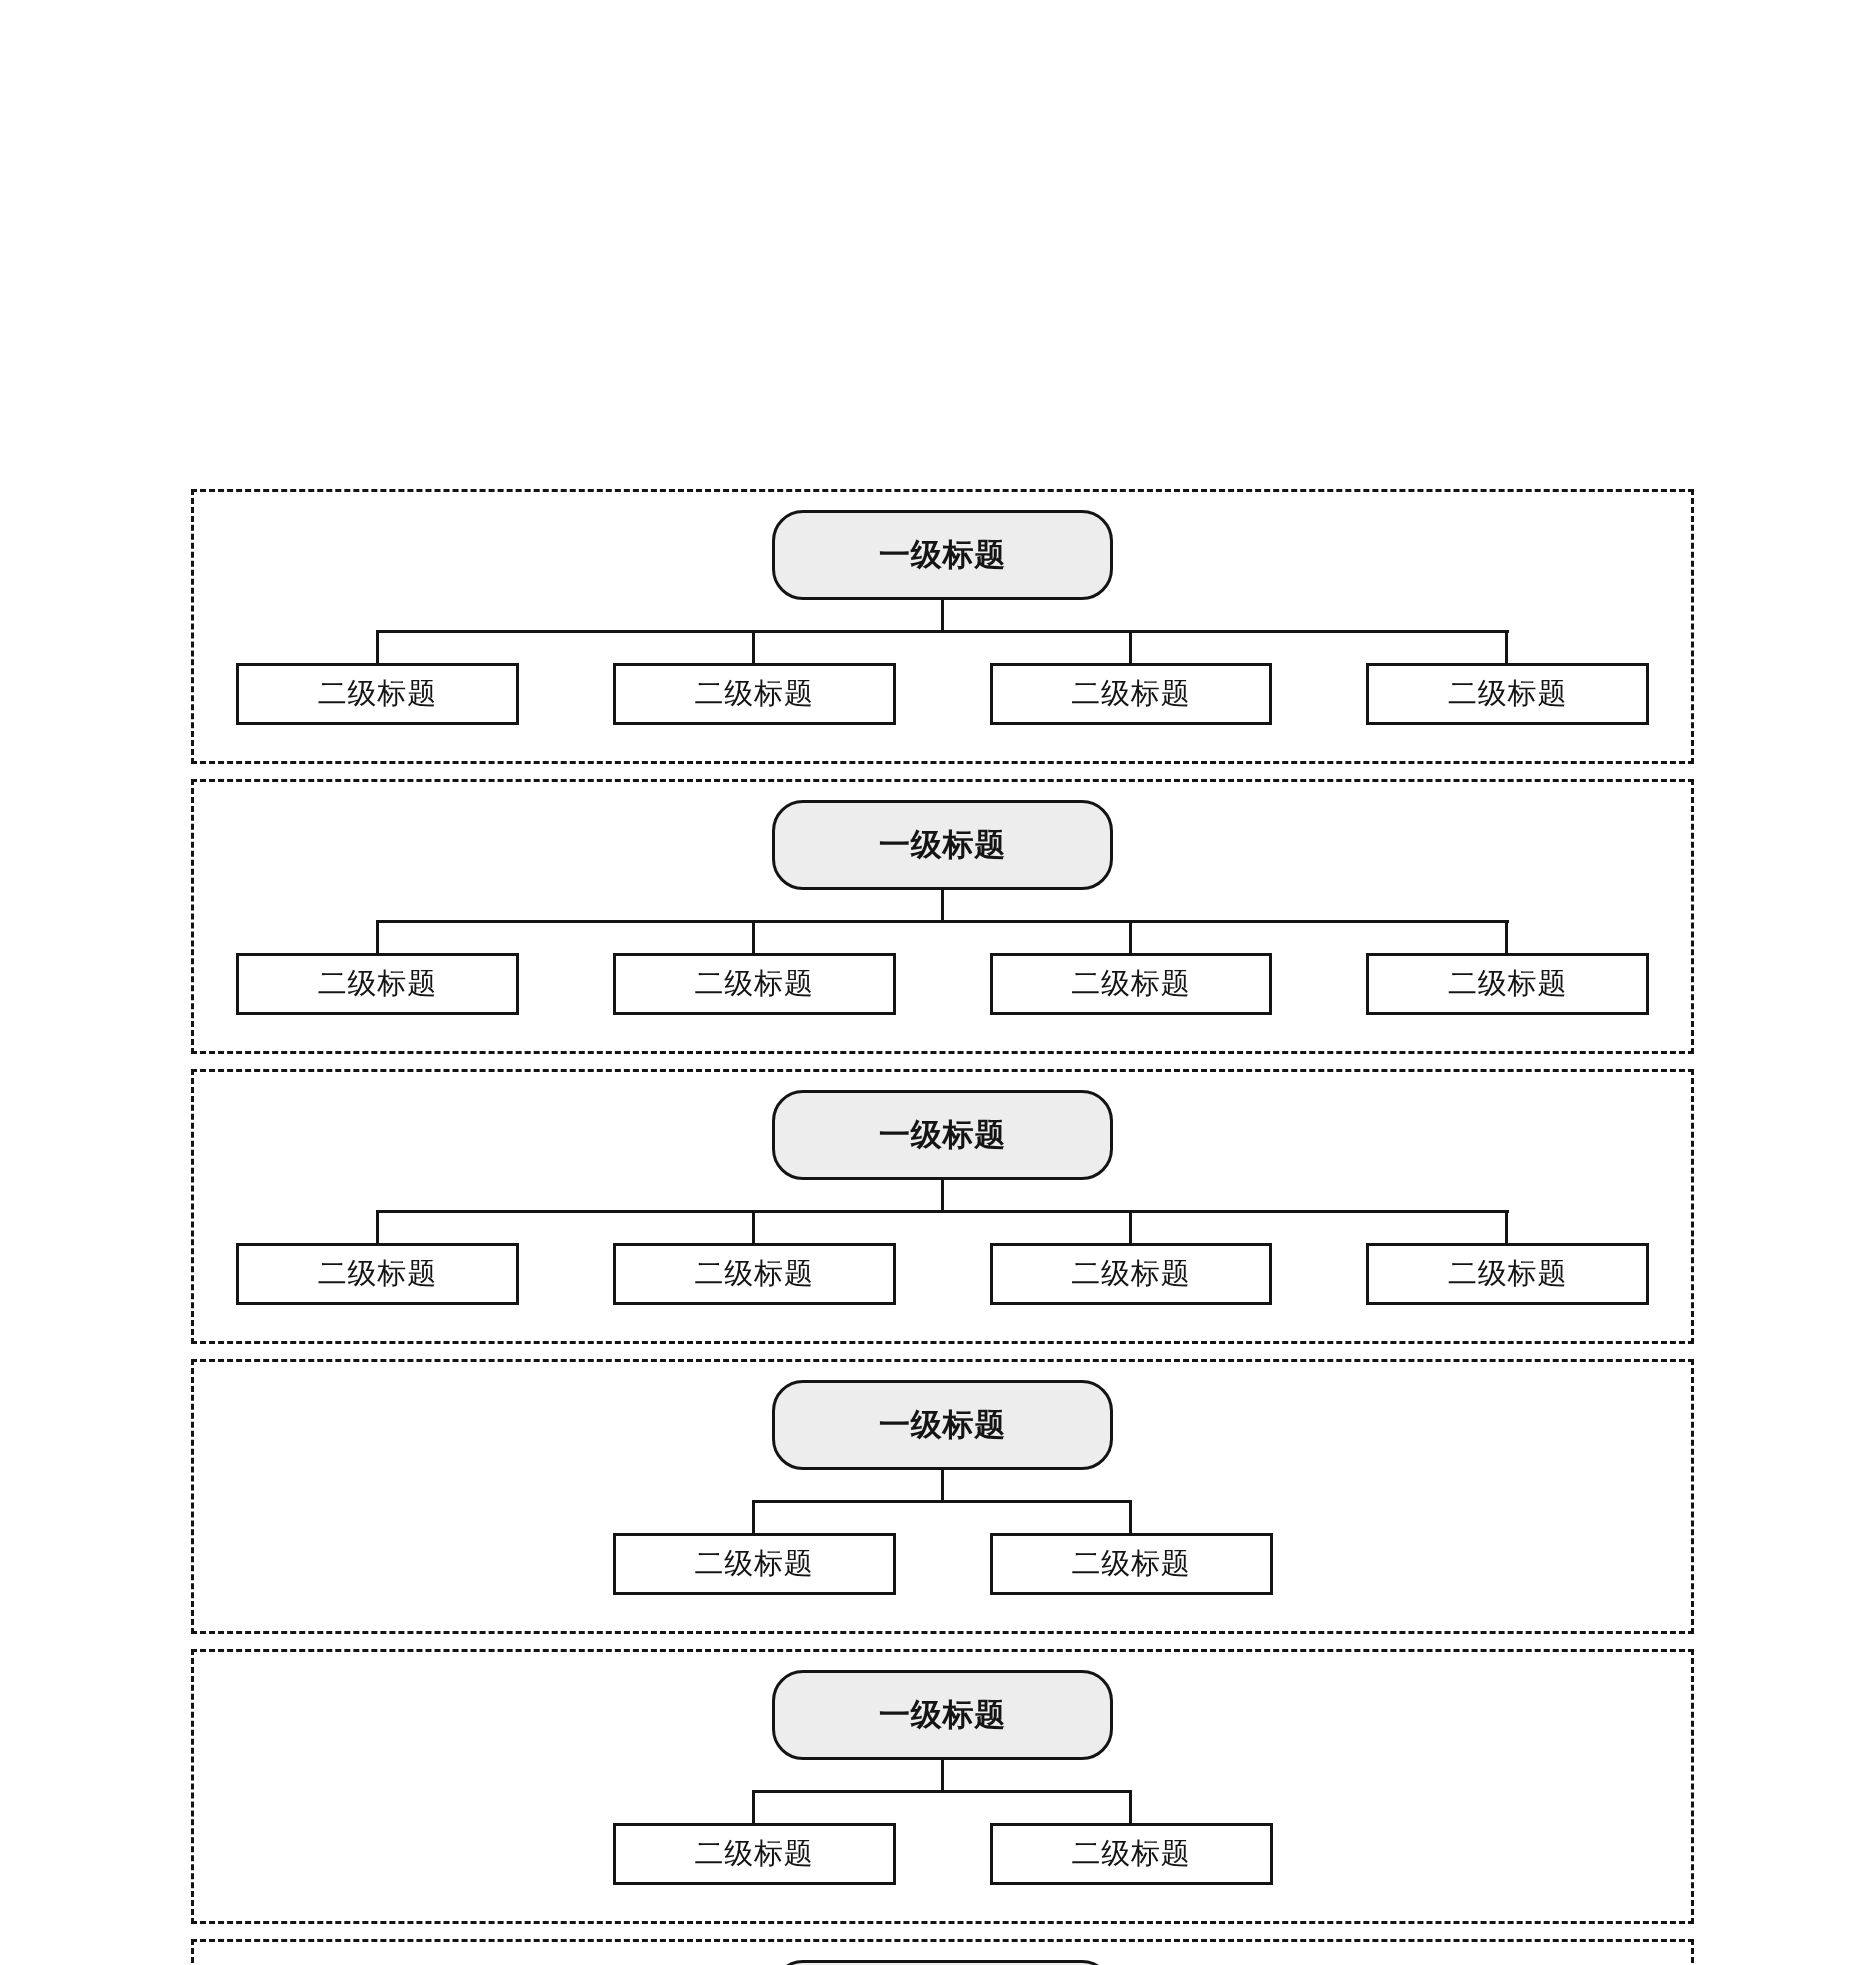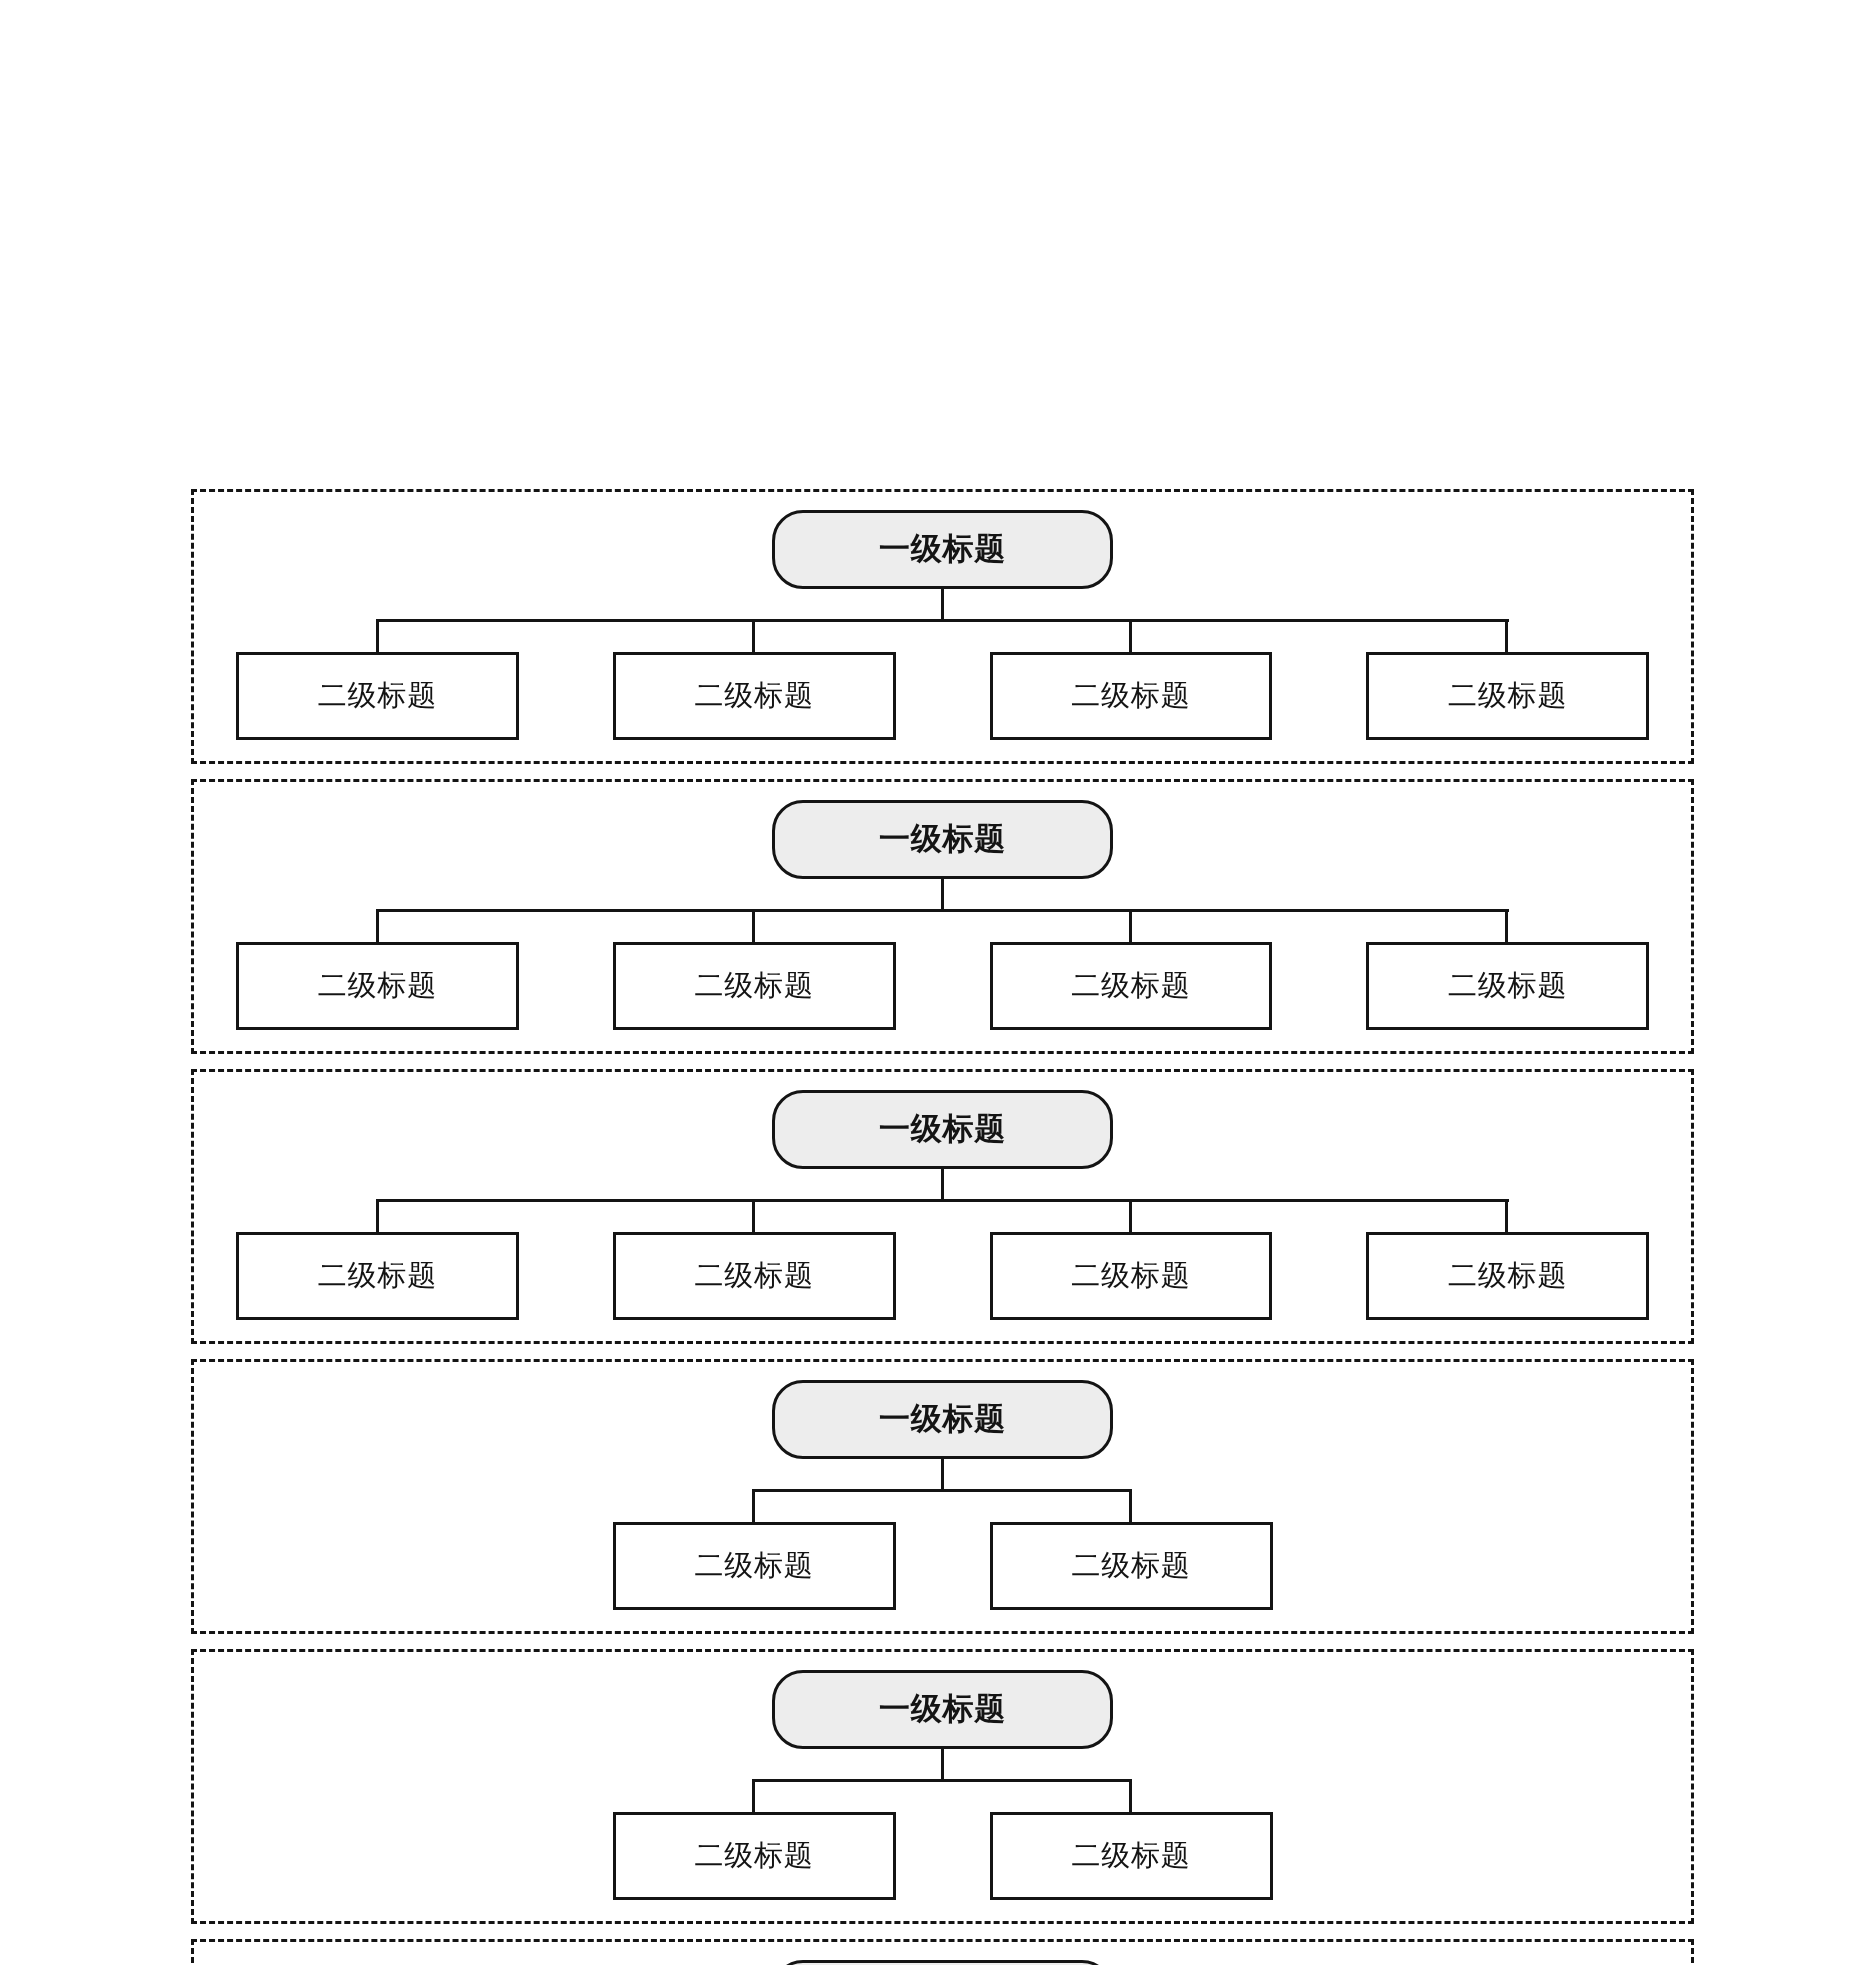--- a/index.html
+++ b/index.html
@@ -39,30 +39,30 @@
     box-sizing: border-box;
     border: 3.1px solid #141414;
     display: flex;
     align-items: center;
     justify-content: center;
     color: #141414;
     text-align: center;
   }
   .lvl1 {
     width: 341px;
-    height: 79px;
+    height: 90px;
     margin: 0 auto;
     background: #ededed;
     font: 700 31px/1.1 "Liberation Sans", sans-serif;
     letter-spacing: 0.8px;
     border-radius: 31px;
   }
   .lvl2 {
     width: 283px;
-    height: 88px;
+    height: 62px;
     background: #ffffff;
     font: 400 29px/1.1 "Liberation Serif", serif;
     letter-spacing: 0.8px;
   }
 
   
   .connector { position: relative; height: 63px; }
   .stem {
     position: absolute; top: 0; left: 50%; margin-left: -1.6px;
     width: 3.1px; height: 33px; background: #141414;

